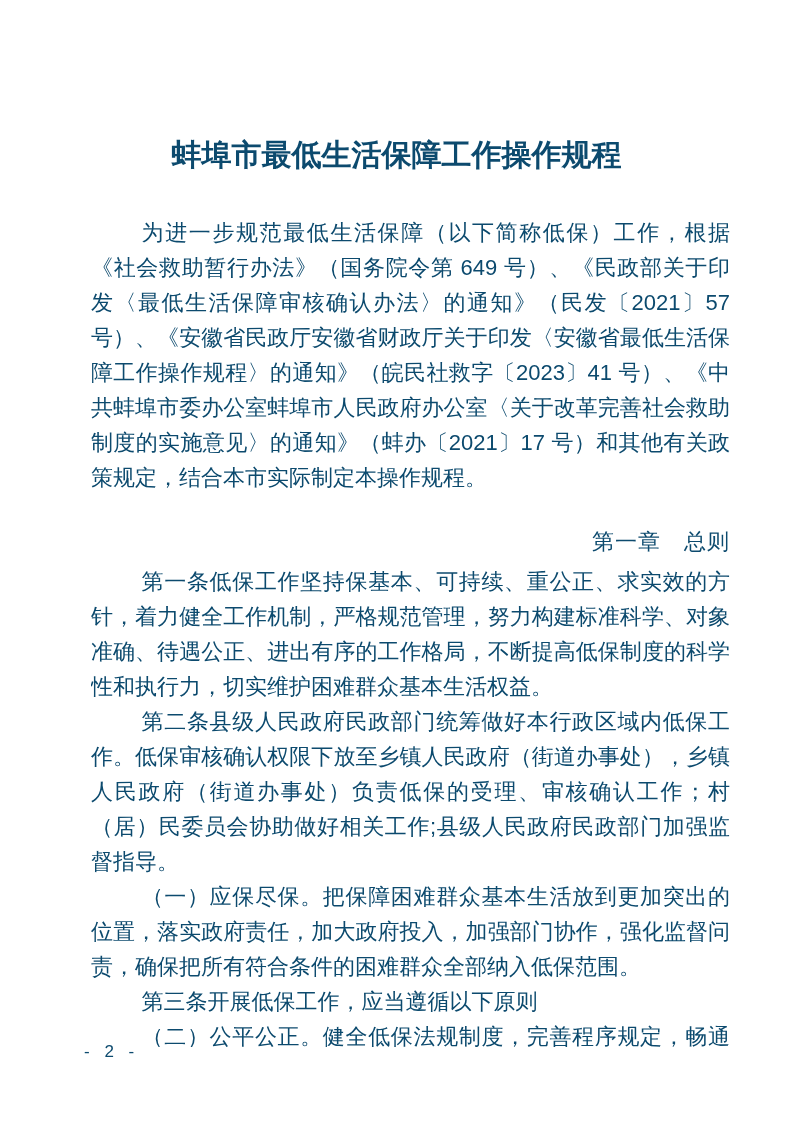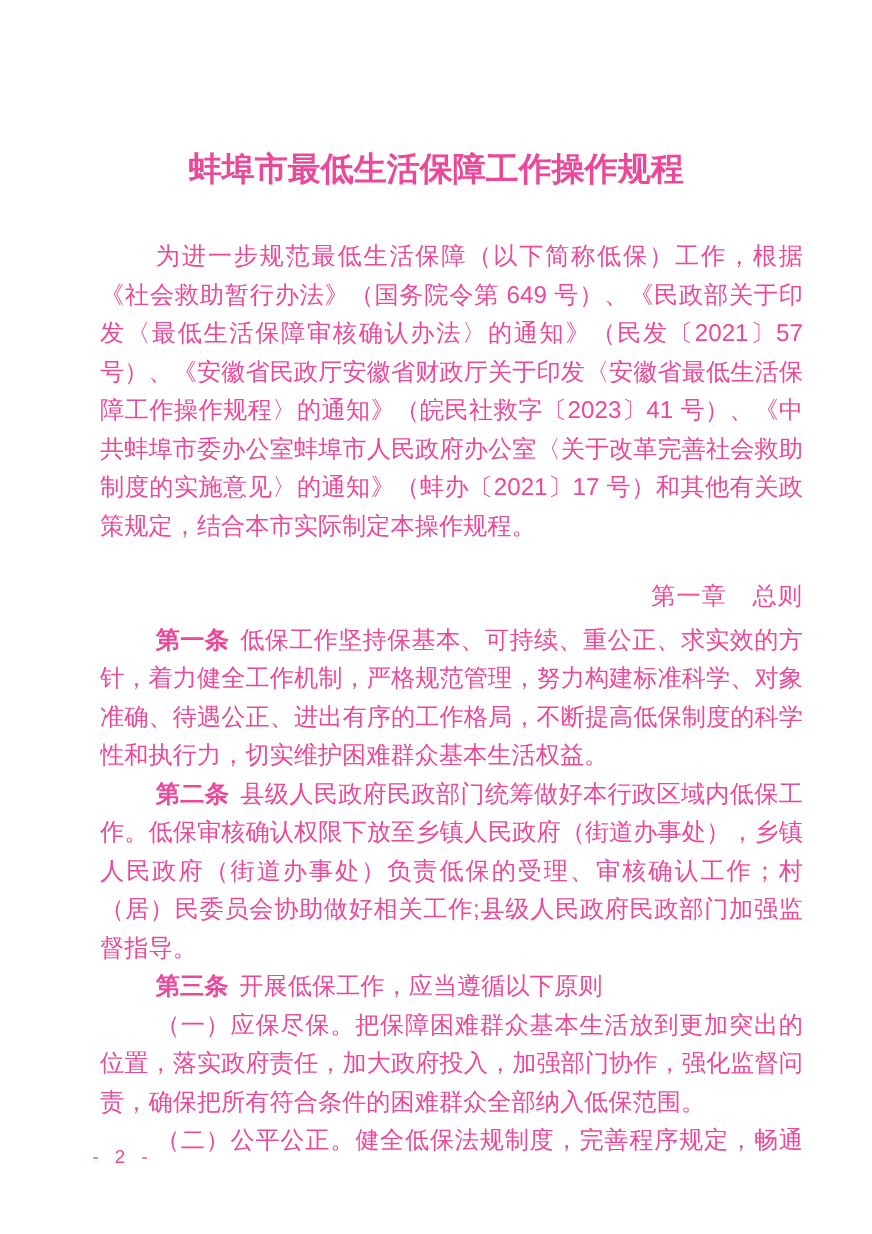--- a/index.html
+++ b/index.html
@@ -6,21 +6,21 @@
     margin: 0;
     padding: 0;
     background: #ffffff;
   }
   .page {
     position: relative;
     width: 793px;
     height: 1122px;
     background: #ffffff;
     overflow: hidden;
-    color: #ec4899;
+    color: #0c4a6e;
     font-family: "Liberation Sans", sans-serif;
   }
   .doc-title {
     position: absolute;
     top: 136px;
     left: 0;
     right: 0;
     margin: 0;
     text-align: center;
     font-size: 30px;
@@ -48,22 +48,21 @@
   .chapter-heading {
     margin: 29px 0 5px 0;
     padding: 0;
     text-align: right;
     font-size: 22px;
     line-height: 35px;
     font-weight: 400;
     letter-spacing: 1px;
   }
   .article-num {
-    font-weight: 700;
-    margin-right: 10px;
+    font-weight: 400;
   }
   .page-number {
     position: absolute;
     left: 84px;
     top: 1042px;
     font-size: 17px;
     line-height: 20px;
     letter-spacing: 5px;
     font-weight: 400;
   }
@@ -78,23 +77,23 @@
   <div class="doc-body">
 
     <p class="para">为进一步规范最低生活保障（以下简称低保）工作，根据《社会救助暂行办法》（国务院令第 649 号）、《民政部关于印发〈最低生活保障审核确认办法〉的通知》（民发〔2021〕57 号）、《安徽省民政厅安徽省财政厅关于印发〈安徽省最低生活保障工作操作规程〉的通知》（皖民社救字〔2023〕41 号）、《中共蚌埠市委办公室蚌埠市人民政府办公室〈关于改革完善社会救助制度的实施意见〉的通知》（蚌办〔2021〕17 号）和其他有关政策规定，结合本市实际制定本操作规程。</p>
 
     <h2 class="chapter-heading">第一章　总则</h2>
 
     <p class="para"><span class="article-num">第一条</span><span class="article-text">低保工作坚持保基本、可持续、重公正、求实效的方针，着力健全工作机制，严格规范管理，努力构建标准科学、对象准确、待遇公正、进出有序的工作格局，不断提高低保制度的科学性和执行力，切实维护困难群众基本生活权益。</span></p>
 
     <p class="para"><span class="article-num">第二条</span><span class="article-text">县级人民政府民政部门统筹做好本行政区域内低保工作。低保审核确认权限下放至乡镇人民政府（街道办事处），乡镇人民政府（街道办事处）负责低保的受理、审核确认工作；村（居）民委员会协助做好相关工作;县级人民政府民政部门加强监督指导。</span></p>
 
+    <p class="para">（一）应保尽保。把保障困难群众基本生活放到更加突出的位置，落实政府责任，加大政府投入，加强部门协作，强化监督问责，确保把所有符合条件的困难群众全部纳入低保范围。</p>
+
     <p class="para"><span class="article-num">第三条</span><span class="article-text">开展低保工作，应当遵循以下原则</span></p>
-
-    <p class="para">（一）应保尽保。把保障困难群众基本生活放到更加突出的位置，落实政府责任，加大政府投入，加强部门协作，强化监督问责，确保把所有符合条件的困难群众全部纳入低保范围。</p>
 
     <p class="para">（二）公平公正。健全低保法规制度，完善程序规定，畅通城乡居民的参与渠道，加大政策信息公开力度，做到确认过程公开透</p>
 
   </div>
 
   <div class="page-number">- 2 -</div>
 
 </div>
 
 </body></html>

